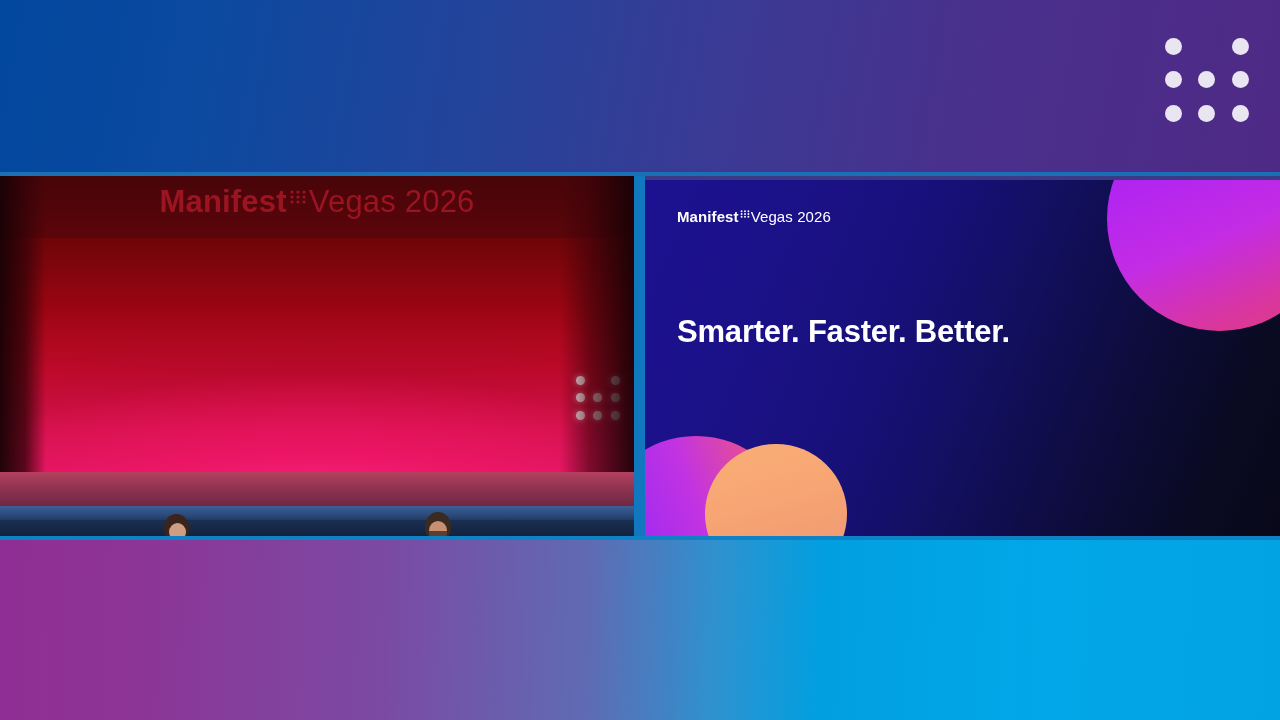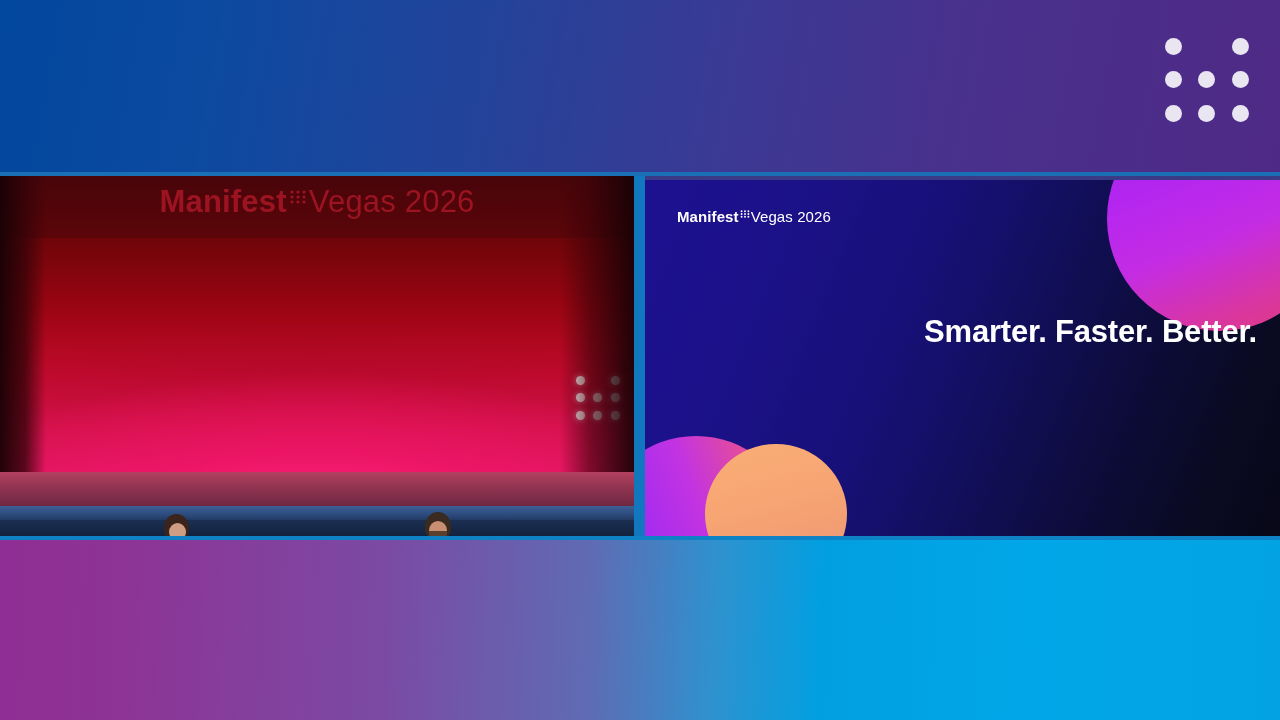--- a/index.html
+++ b/index.html
@@ -291,21 +291,21 @@
     position: absolute;
     left: 32px;
     top: 134px;
     width: 580px;
     color: #ffffff;
     font-weight: 700;
     font-size: 31px;
     line-height: 43px;
     letter-spacing: -0.2px;
   }
-  #slide-title .tl { display: block; white-space: nowrap; text-align: right; }
+  #slide-title .tl { display: block; white-space: nowrap; }
 
   
   #seam-mid {
     position: absolute;
     left: 634px; top: 176px;
     width: 11px; height: 364px;
     background: #1178c0;
   }
   #seam-top-hair {
     position: absolute;

